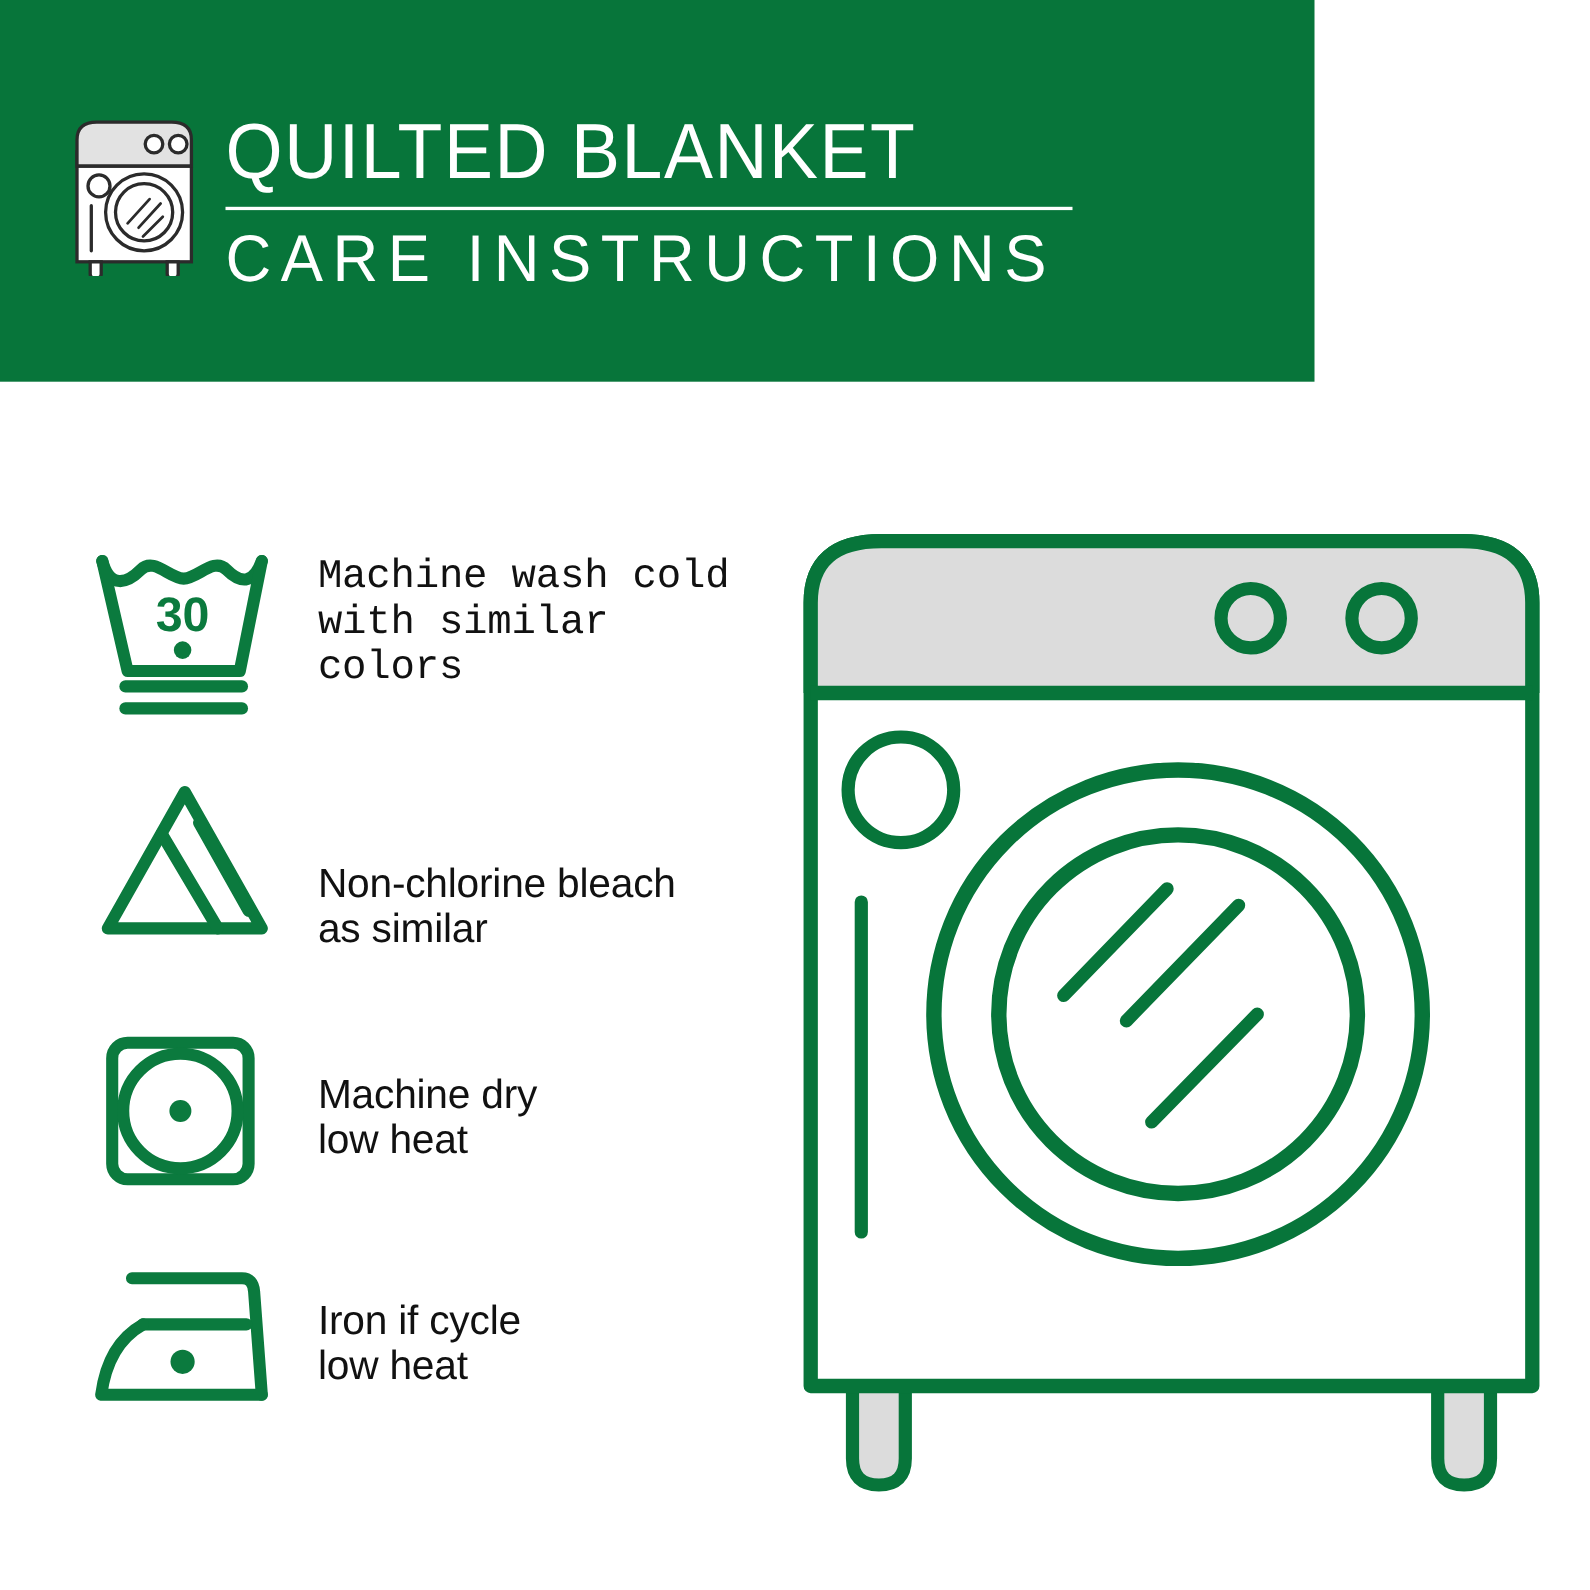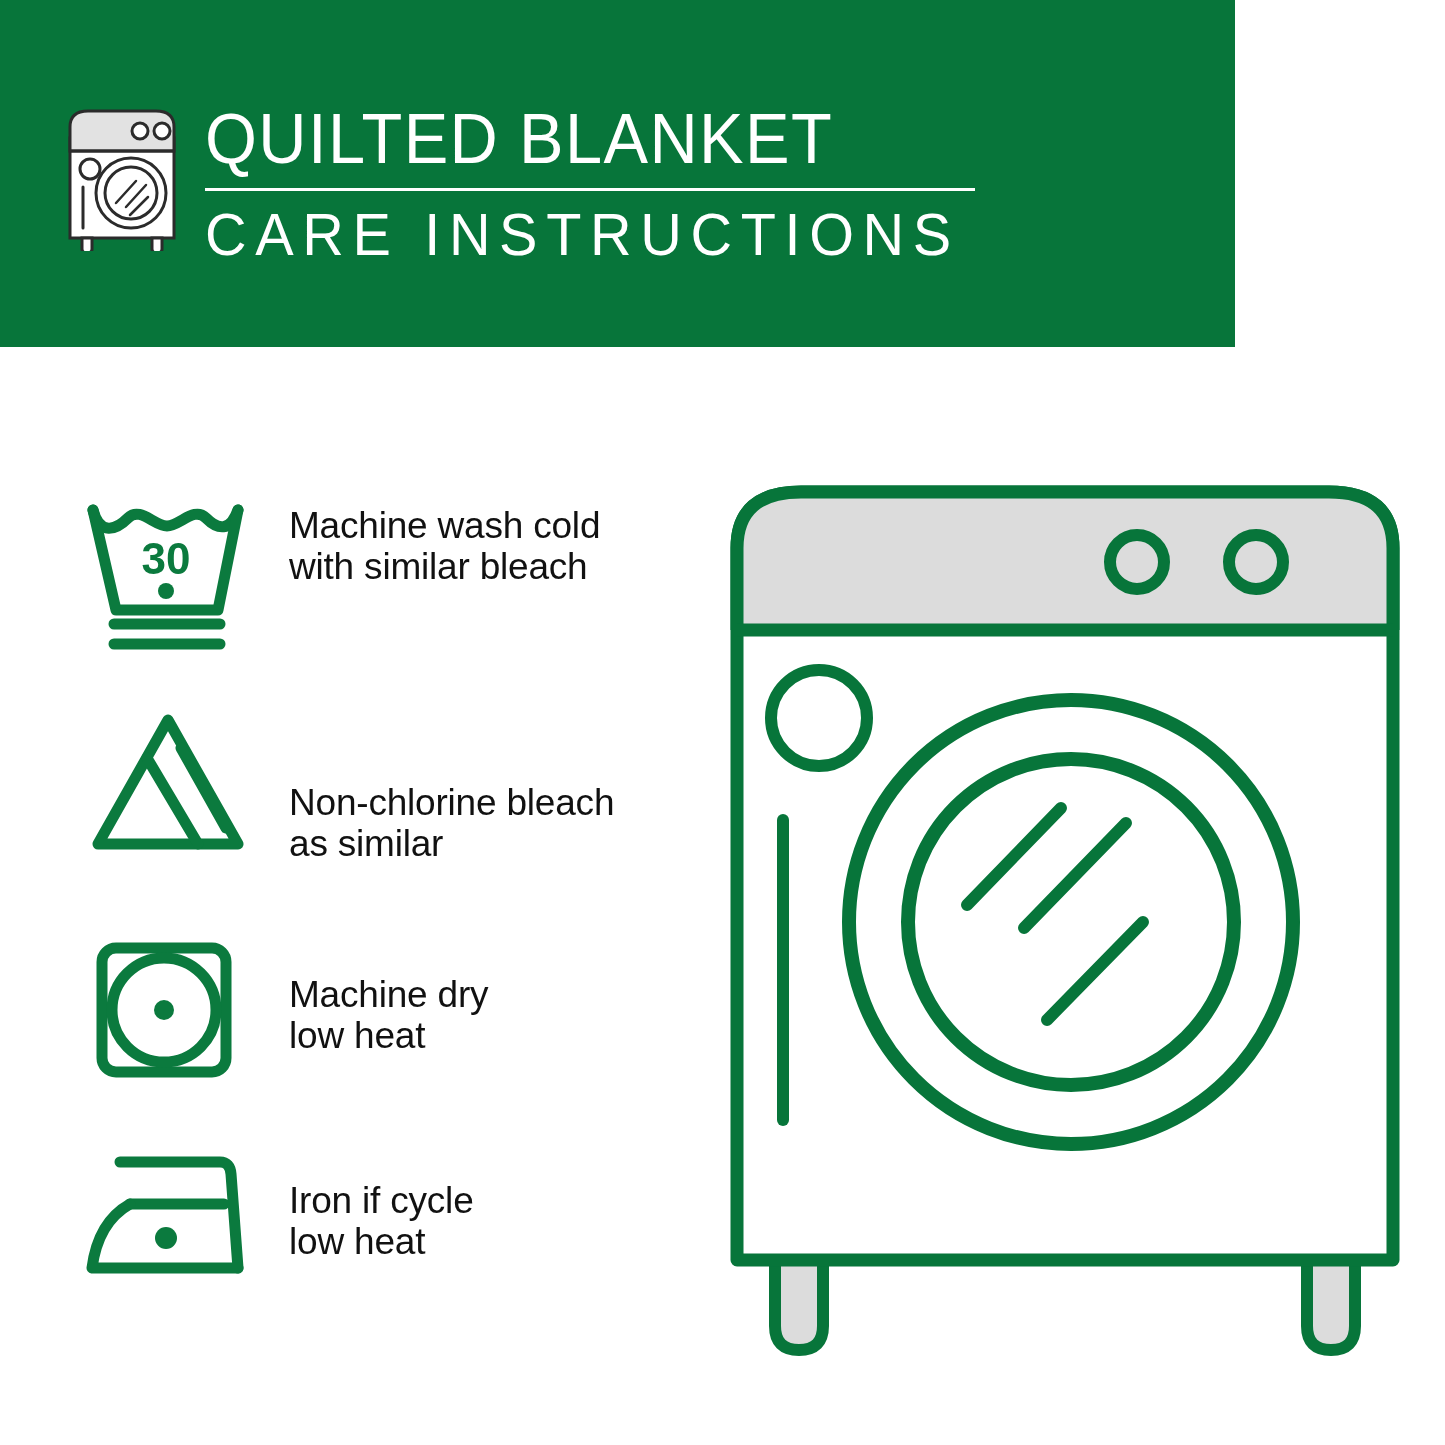--- a/index.html
+++ b/index.html
@@ -18,21 +18,20 @@
     overflow: hidden;
   }
 
   
   #header-band {
     position: absolute;
     left: 0; top: 0;
     width: 1195px;
     height: 347px;
     background: #07753a;
-    padding-left: 40px;
   }
   #header-logo-icon {
     position: absolute;
     left: 64px; top: 103px;
     width: 122px; height: 148px;
   }
   #header-title-block {
     position: absolute;
     left: 205px; top: 100px;
     width: 790px;
@@ -88,21 +87,21 @@
     font-family: "Liberation Sans", sans-serif;
     font-size: 37px;
     line-height: 41px;
     font-weight: 400;
     color: #111111;
     letter-spacing: -0.2px;
   }
   .care-text .line { display: block; }
 
   #care-row-1 { top: 488px; }
-  #care-row-1 .care-text { top: 17px; }
+  #care-row-1 .care-text { top: 17px; font-family: Liberation Mono, monospace; }
   #care-row-2 { top: 708px; }
   #care-row-2 .care-text { top: 33px; margin-top: 41px; }
   #care-row-3 { top: 932px; }
   #care-row-3 .care-text { top: 42px; }
   #care-row-4 { top: 1148px; }
   #care-row-4 .care-text { top: 32px; }
 
   
   #machine-illustration {
     position: absolute;
@@ -167,21 +166,21 @@
           <line x1="36" y1="156" x2="142" y2="156"></line>
         </g>
 
         <text x="88" y="86" font-family="Liberation Sans, sans-serif" font-size="44" font-weight="bold" fill="#0b7a3e" text-anchor="middle">30</text>
 
         <circle cx="88" cy="103" r="8" fill="#0b7a3e"></circle>
       </svg>
     </div>
     <div class="care-text">
       <span class="line">Machine wash cold</span>
-      <span class="line">with similar bleach</span>
+      <span class="line">with similar colors</span>
     </div>
   </div>
 
   <div class="care-row" id="care-row-2">
     <div class="care-symbol">
       <svg viewBox="0 0 180 170" width="180" height="170" xmlns="http://www.w3.org/2000/svg">
         <g fill="none" stroke="#0b7a3e" stroke-width="11" stroke-linecap="round" stroke-linejoin="round">
 
           <path d="M90 12 L160 136 L20 136 Z"></path>
 

